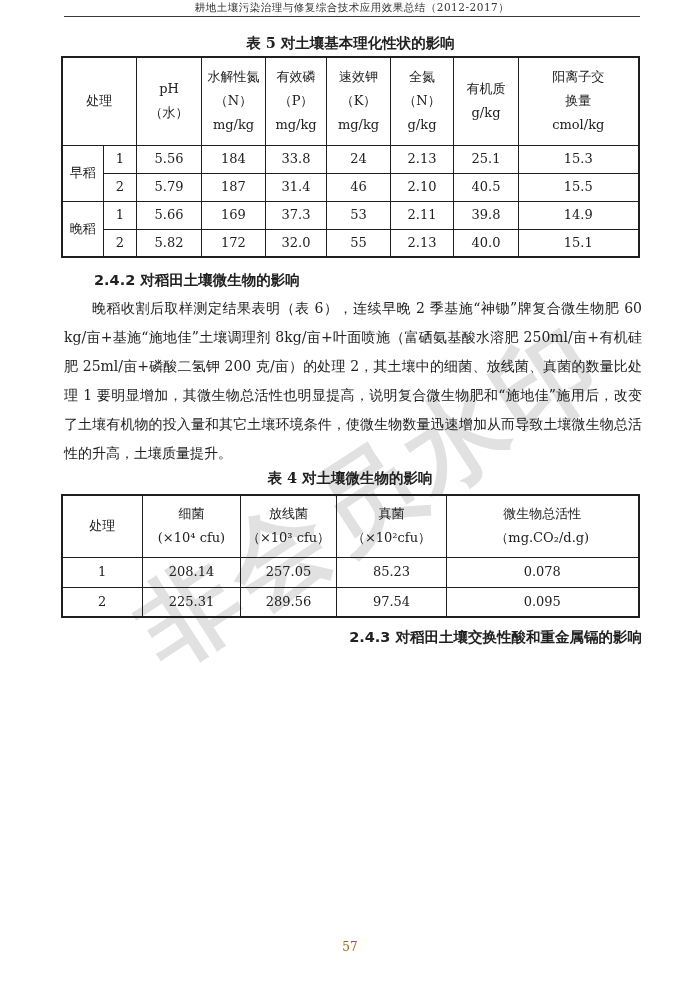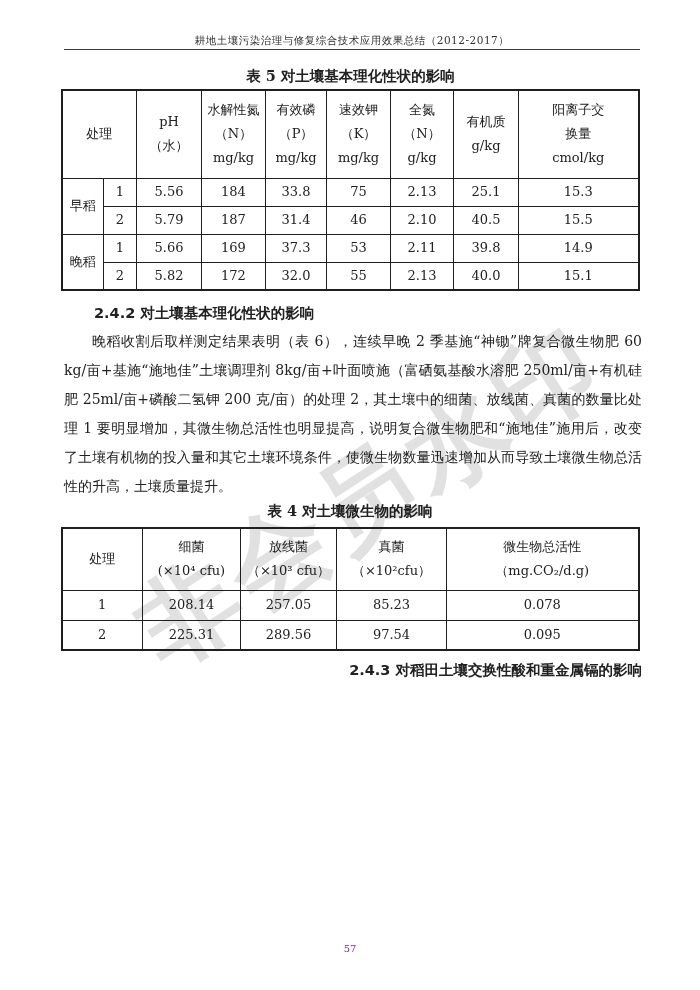--- a/index.html
+++ b/index.html
@@ -24,21 +24,20 @@
     font-size: 100px;
     font-weight: bold;
     letter-spacing: 6px;
     color: rgba(168, 168, 168, 0.34);
     white-space: nowrap;
     z-index: 0;
     pointer-events: none;
   }
   .page-header {
     margin: 0 60px 0 64px;
-    padding-top: 33px;
     padding-bottom: 2px;
     border-bottom: 1px solid #3a3a3a;
     text-align: center;
     font-size: 10.5px;
     line-height: 14px;
     color: #333333;
     letter-spacing: 0.5px;
   }
   .table-title {
     text-align: center;
@@ -85,22 +84,22 @@
     line-height: 29px;
     text-align: justify;
     text-indent: 2em;
   }
   .page-number {
     position: absolute;
     bottom: 36px;
     left: 0;
     width: 100%;
     text-align: center;
-    font-size: 10px;
-    color: #6d28d9;
+    font-size: 12px;
+    color: #a16207;
     z-index: 1;
   }
 </style>
 </head>
 <body>
 
 <div class="page">
 
   <div class="watermark">非会员水印</div>
 
@@ -142,21 +141,21 @@
         <th>阳离子交
 换量
 cmol/kg</th>
       </tr>
       <tr class="datarow">
         <td rowspan="2">早稻</td>
         <td>1</td>
         <td>5.56</td>
         <td>184</td>
         <td>33.8</td>
-        <td>75</td>
+        <td>24</td>
         <td>2.13</td>
         <td>25.1</td>
         <td>15.3</td>
       </tr>
       <tr class="datarow">
         <td>2</td>
         <td>5.79</td>
         <td>187</td>
         <td>31.4</td>
         <td>46</td>
@@ -181,21 +180,21 @@
         <td>172</td>
         <td>32.0</td>
         <td>55</td>
         <td>2.13</td>
         <td>40.0</td>
         <td>15.1</td>
       </tr>
     </tbody>
       </table>
 
-    <div class="sec-heading">2.4.2 对土壤基本理化性状的影响</div>
+    <div class="sec-heading">2.4.2 对稻田土壤微生物的影响</div>
     <div class="para">晚稻收割后取样测定结果表明（表 6），连续早晚 2 季基施“神锄”牌复合微生物肥 60 kg/亩+基施“施地佳”土壤调理剂 8kg/亩+叶面喷施（富硒氨基酸水溶肥 250ml/亩+有机硅肥 25ml/亩+磷酸二氢钾 200 克/亩）的处理 2，其土壤中的细菌、放线菌、真菌的数量比处理 1 要明显增加，其微生物总活性也明显提高，说明复合微生物肥和“施地佳”施用后，改变了土壤有机物的投入量和其它土壤环境条件，使微生物数量迅速增加从而导致土壤微生物总活性的升高，土壤质量提升。</div>
 
     <div class="table-title t6t">表 4  对土壤微生物的影响</div>
 
     <table class="t6">
       <colgroup>
         <col style="width:81px">
           <col style="width:98px">
           <col style="width:96px">
           <col style="width:110px">

